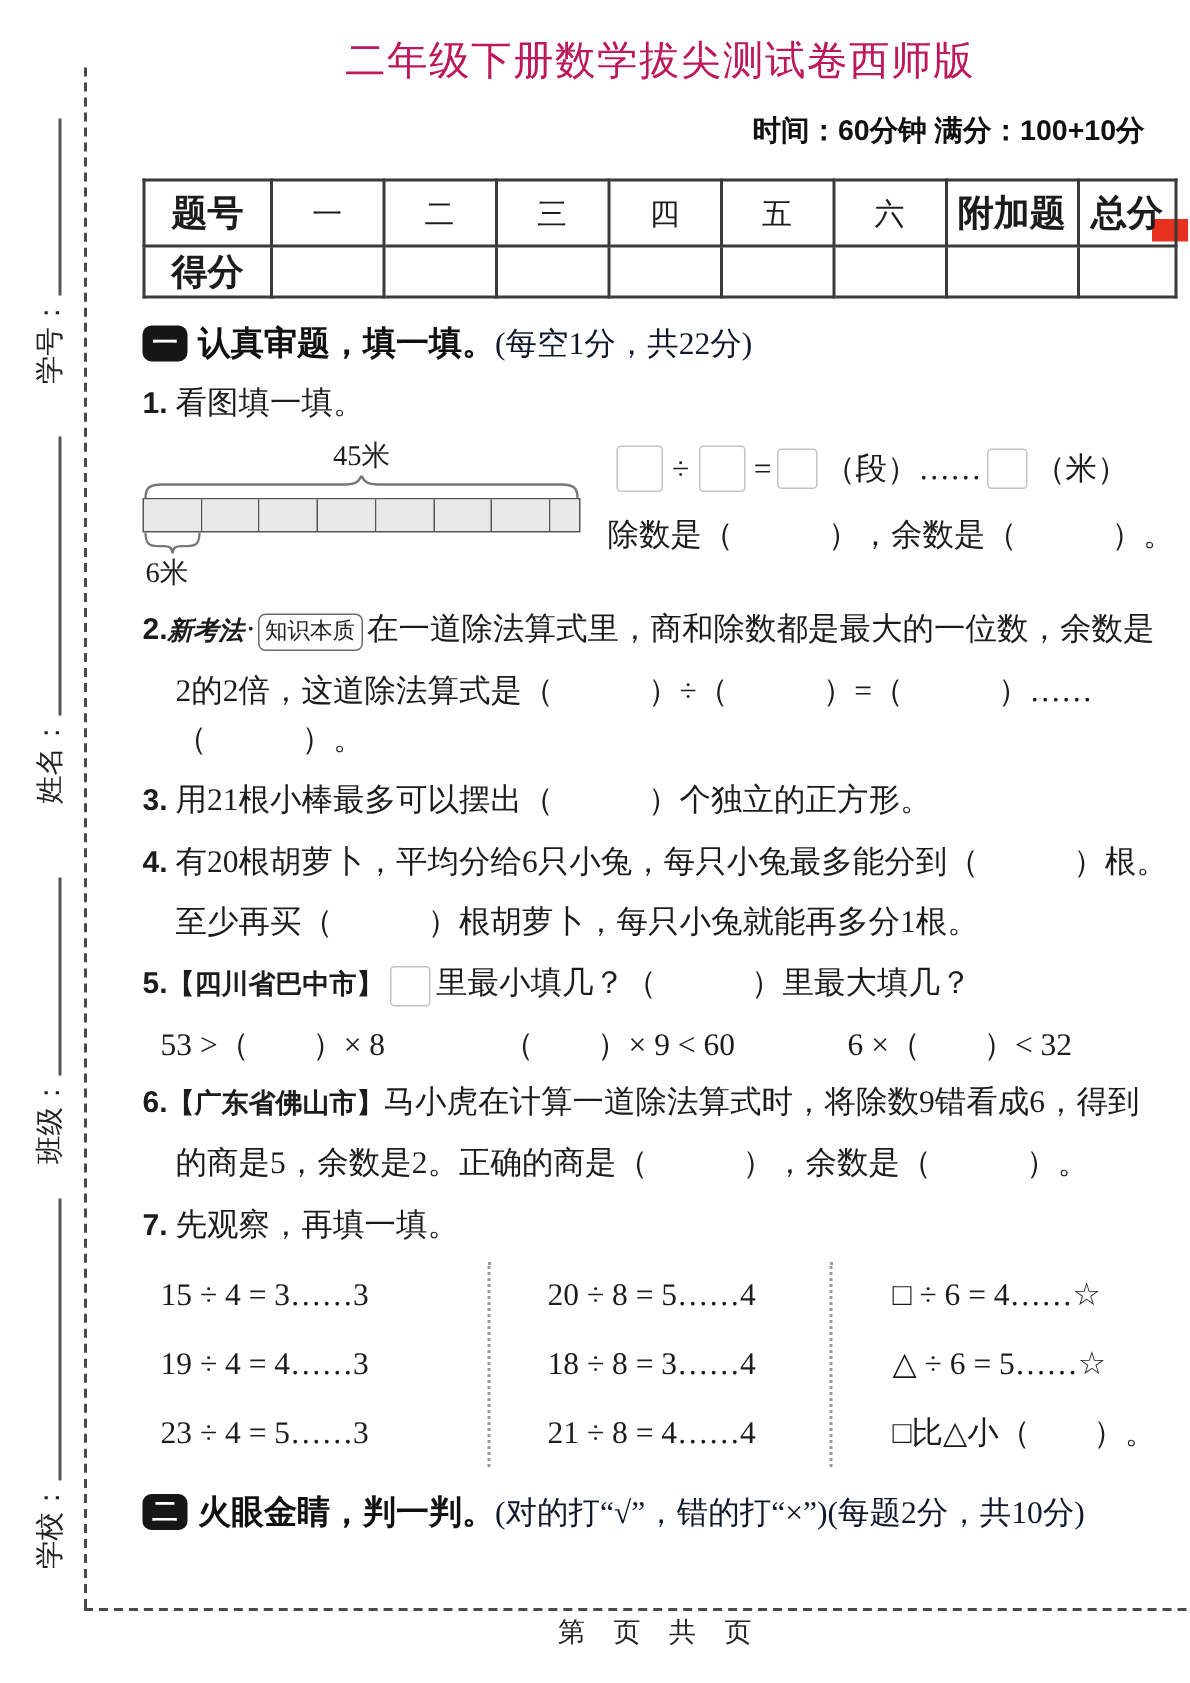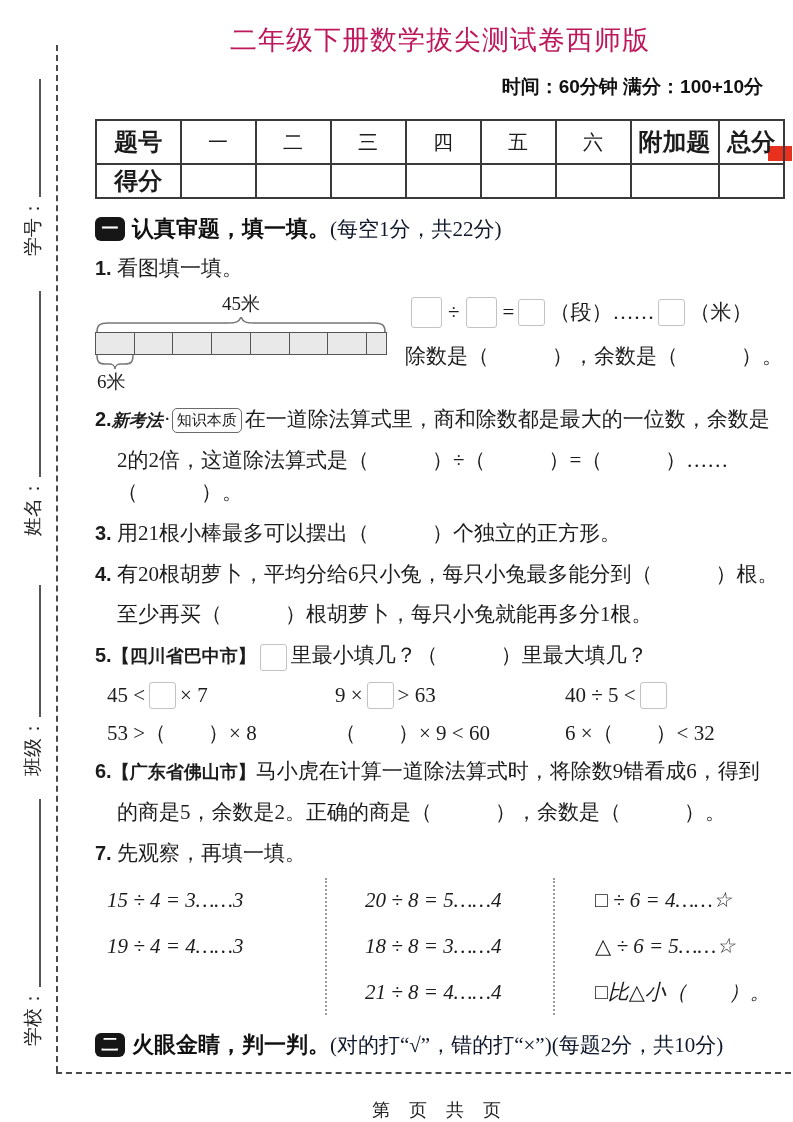--- a/index.html
+++ b/index.html
@@ -73,26 +73,26 @@
     font-weight:400; font-size:15px; border:1.5px solid #6a6a6a; border-radius:5px; padding:0 4px; margin:0 3px 0 1px;
     vertical-align:1px; }
 
   
   .q5-grid { display:flex; margin-top:10px; padding-left:12px; font-size:21px; }
   .q5-grid .c1 { flex:0 0 228px; } .q5-grid .c2 { flex:0 0 230px; } .q5-grid .c3 { flex:1 1 auto; }
   .q5cell { display:flex; align-items:center; }
 
   
   .q7-grid { display:flex; margin-top:8px; }
-  .q7-col { font-size:21px; line-height:2.18;font-style:italic; }
+  .q7-col { font-size:21px; line-height:2.18; }
   .q7-col.a { flex:0 0 232px; padding-left:12px; border-right:2px dotted #9a9a9a; }
   .q7-col.b { flex:0 0 228px; padding-left:38px; border-right:2px dotted #9a9a9a; }
   .q7-col.c { flex:1 1 auto; padding-left:40px; }
 
-  .footer { position:absolute; left:95px; width:690px; bottom:0; text-align:center;
+  .footer { position:absolute; left:95px; width:690px; bottom:22px; text-align:center;
     font-family:"Liberation Sans","DejaVu Sans",sans-serif; font-size:18px; letter-spacing:7px; color:#222; }
 </style>
 </head>
 <body>
 
 <div class="page">
 
   <div class="rule-left"></div>
   <div class="rule-bottom"></div>
   <div class="red-mark"></div>
@@ -212,55 +212,39 @@
     <div class="q">
       <span class="qnum">4.</span>
       <span>有20根胡萝卜，平均分给6只小兔，每只小兔最多能分到（　　　）根。</span>
     </div>
     <div class="q q-cont">至少再买（　　　）根胡萝卜，每只小兔就能再多分1根。</div>
 
     <div class="q">
       <span class="qnum">5.</span><span class="tag">【四川省巴中市】</span><span class="abox sm"></span><span>里最小填几？（　　　）里最大填几？</span>
     </div>
     <div class="q5-grid">
-      <div class="c1 q5cell">
-        <span>45 &lt;</span>
-          <span class="abox sm"></span>
-          <span>× 7</span>
-      </div>
-      <div class="c2 q5cell">
-        <span>9 ×</span>
-          <span class="abox sm"></span>
-          <span>&gt; 63</span>
-      </div>
-      <div class="c3 q5cell">
-        <span>40 ÷ 5 &lt;</span>
-          <span class="abox sm"></span>
-          <span></span>
-      </div>
-    </div>
-    <div class="q5-grid">
       <div class="c1">53 &gt;（　　）× 8</div>
       <div class="c2">（　　）× 9 &lt; 60</div>
       <div class="c3">6 ×（　　）&lt; 32</div>
     </div>
 
     <div class="q">
       <span class="qnum">6.</span><span class="tag">【广东省佛山市】</span><span>马小虎在计算一道除法算式时，将除数9错看成6，得到</span>
     </div>
     <div class="q q-cont">的商是5，余数是2。正确的商是（　　　），余数是（　　　）。</div>
 
     <div class="q">
       <span class="qnum">7.</span>
       <span>先观察，再填一填。</span>
     </div>
     <div class="q7-grid">
       <div class="q7-col a">
         <div>15 ÷ 4 = 3……3</div>
         <div>19 ÷ 4 = 4……3</div>
+        <div>23 ÷ 4 = 5……3</div>
       </div>
       <div class="q7-col b">
         <div>20 ÷ 8 = 5……4</div>
         <div>18 ÷ 8 = 3……4</div>
         <div>21 ÷ 8 = 4……4</div>
       </div>
       <div class="q7-col c">
         <div>□ ÷ 6 = 4……☆</div>
         <div>△ ÷ 6 = 5……☆</div>
         <div>□比△小（　　）。</div>

